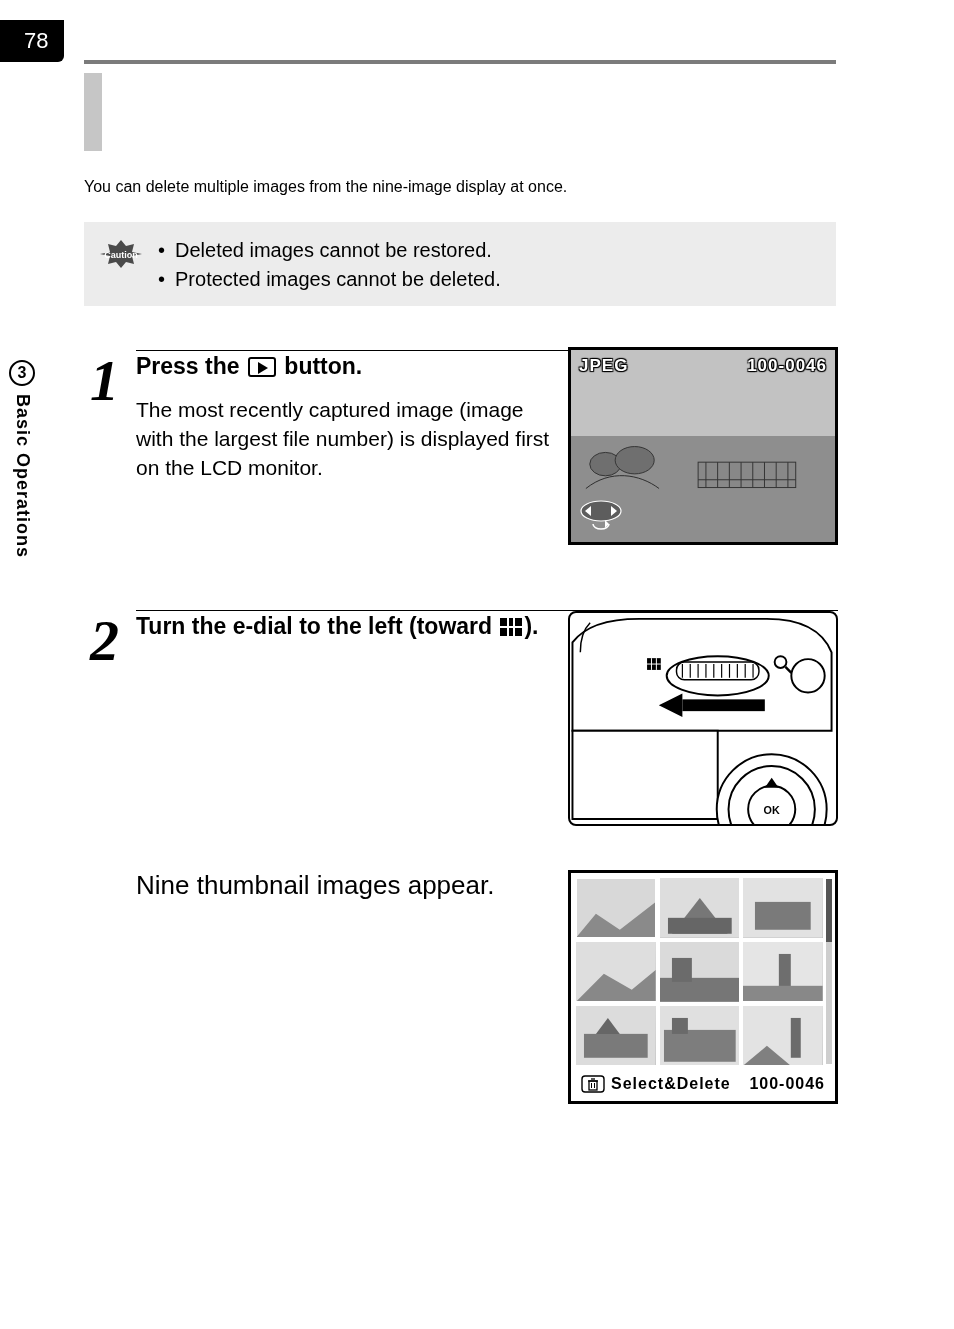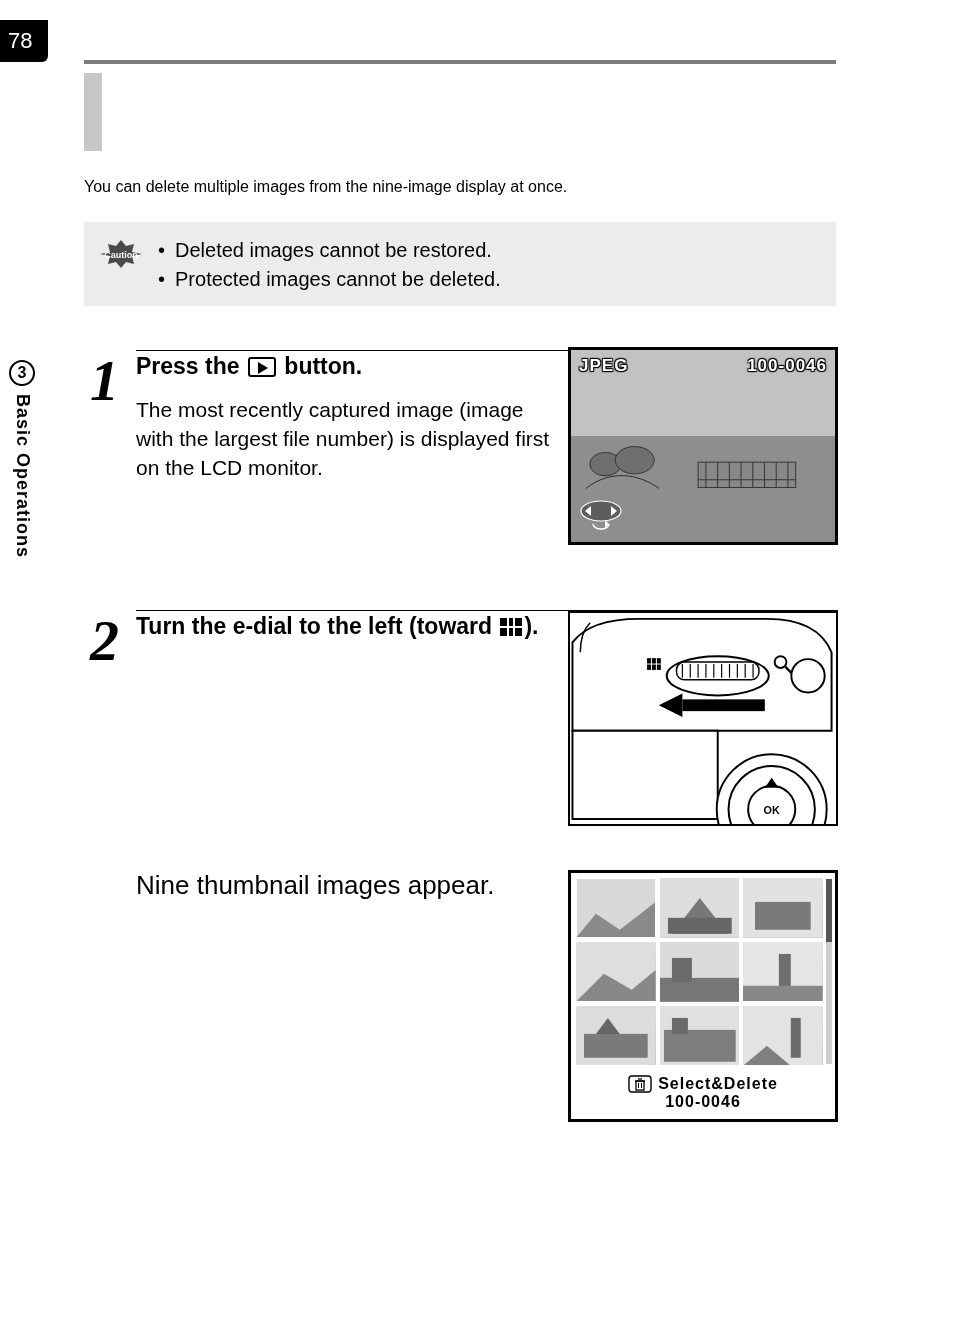--- a/index.html
+++ b/index.html
@@ -11,21 +11,21 @@
     color: #000;
     position: relative;
   }
   .page-number-tab {
     position: absolute;
     top: 20px;
     left: 0;
     background: #000;
     color: #fff;
     font-size: 22px;
-    padding: 8px 16px 8px 8px;
+    padding: 8px 16px 8px 24px;
     border-radius: 0 0 6px 0;
   }
   .section-header {
     position: absolute;
     top: 60px;
     left: 84px;
     right: 118px;
     height: 96px;
     border-top: 4px solid #7b7b7b;
     display: flex;
@@ -217,21 +217,21 @@
     background: #fff;
   }
   .grid-icon::before { left:0; right:0; top:8px; height:2px; }
   .grid-icon::after  { top:0; bottom:0; left:7px; width:2px; box-shadow: 6px 0 0 #fff; }
 
   
   .dial-figure {
     width: 270px;
     height: 215px;
     border: 2.5px solid #000;
-    border-radius: 0;
+    border-radius: 8px;
     position: relative;
     background: #fff;
     overflow: hidden;
   }
   .dial-figure svg { width: 100%; height: 100%; display:block; }
 
   
   .step2-row2 {
     position: absolute;
     top: 870px;
@@ -274,21 +274,20 @@
     background: #555;
   }
   .thumbs-footer {
     display: flex;
     justify-content: space-between;
     align-items: center;
     padding: 5px 10px 8px 10px;
     font-size: 16px;
     font-weight: bold;
     letter-spacing: 1px;
-    flex-direction: column;
   }
   .trash-icon {
     display: inline-flex;
     align-items: center;
     gap: 6px;
     font-weight: bold;
   }
   .trash-icon svg { vertical-align: middle; }
 </style>
 </head>

